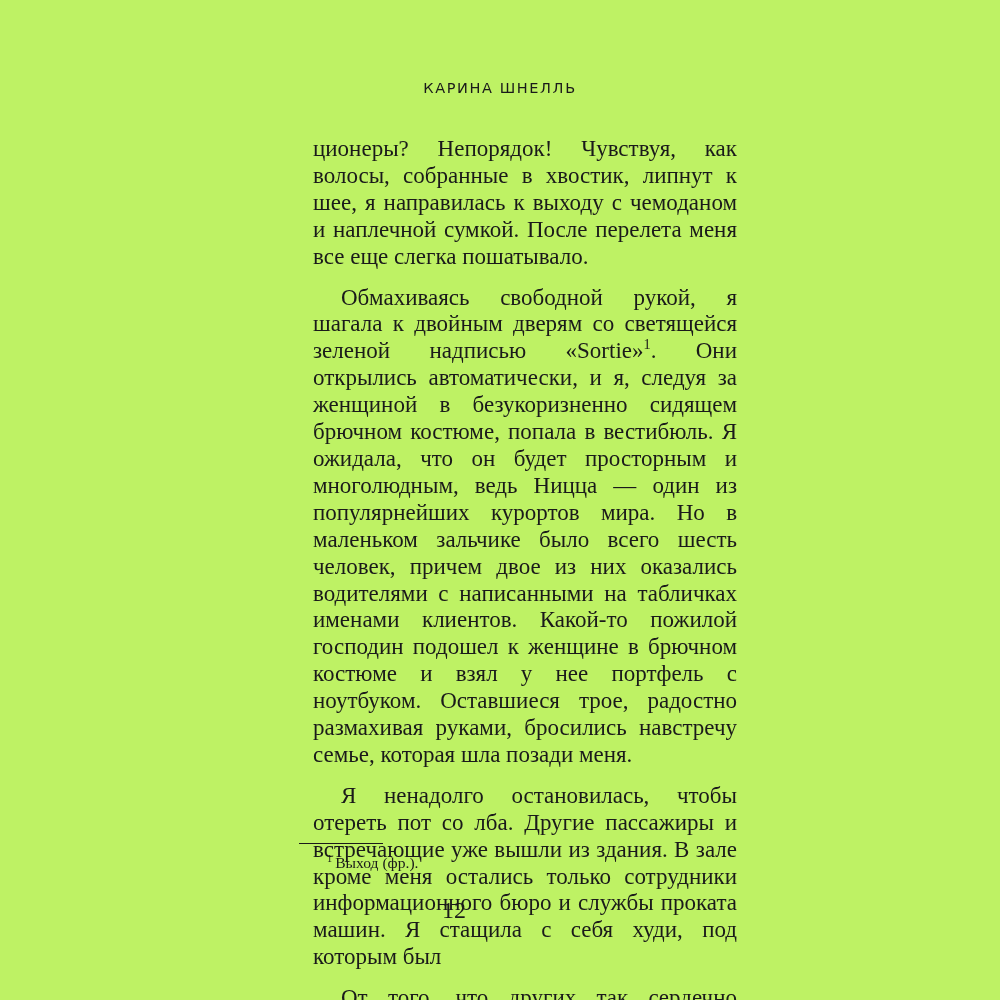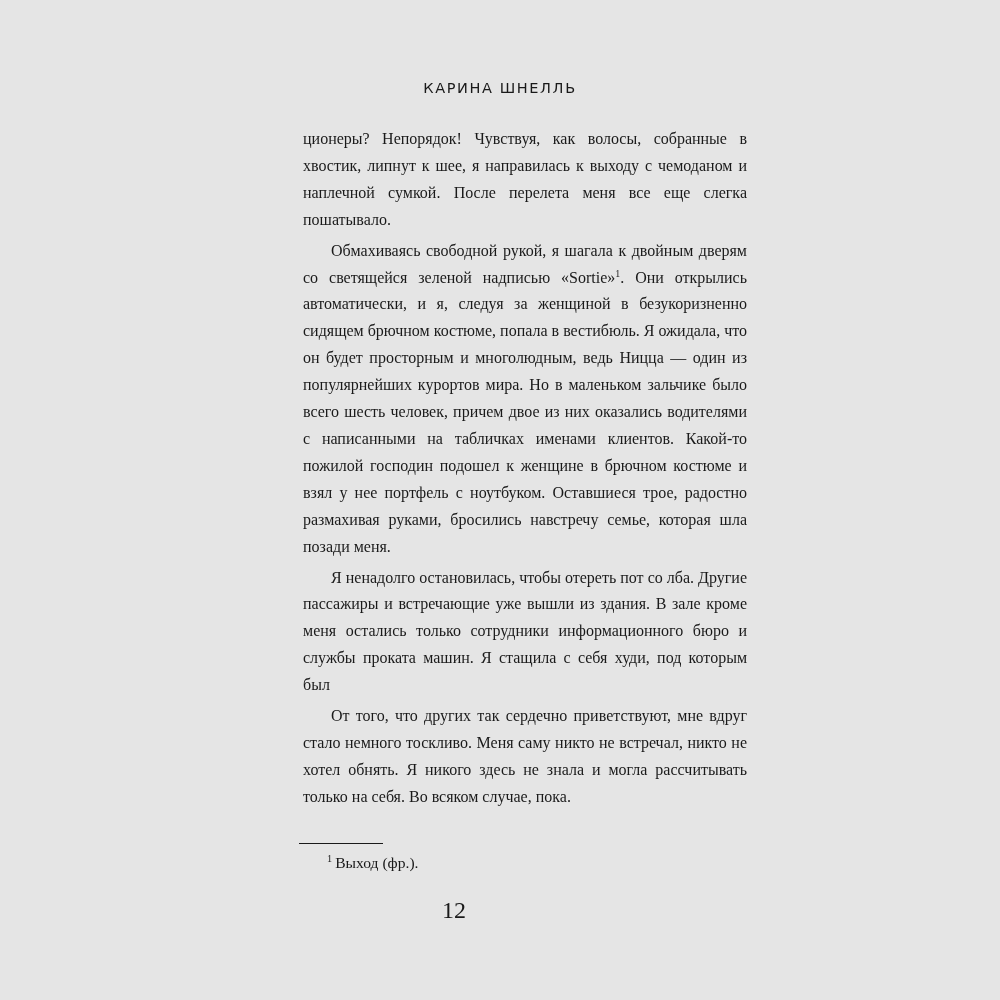--- a/index.html
+++ b/index.html
@@ -15,21 +15,21 @@
     color: #1a1a1a;
     position: relative;
   }
 
   .page {
     position: absolute;
     left: 0;
     top: 0;
     width: 1000px;
     height: 1000px;
-    background: #e5e5e5;
+    background: #bef264;
   }
 
   
   .running-head {
     position: absolute;
     left: 0;
     top: 80px;
     width: 1000px;
     text-align: center;
     font-family: "DejaVu Sans", "Liberation Sans", sans-serif;
@@ -41,24 +41,24 @@
 
   
   .text-column {
     position: absolute;
     left: 299px;
     top: 122px;
     width: 452px;
   }
 
   p.para {
-    margin: 4px;
+    margin: 14px;
     text-align: justify;
     text-justify: inter-word;
-    font-size: 16px;
+    font-size: 23px;
     line-height: 26.9px;
     text-indent: 28px;
     hyphens: manual;
   }
   p.para.first {
     text-indent: 0;
   }
 
   .it {
   }

